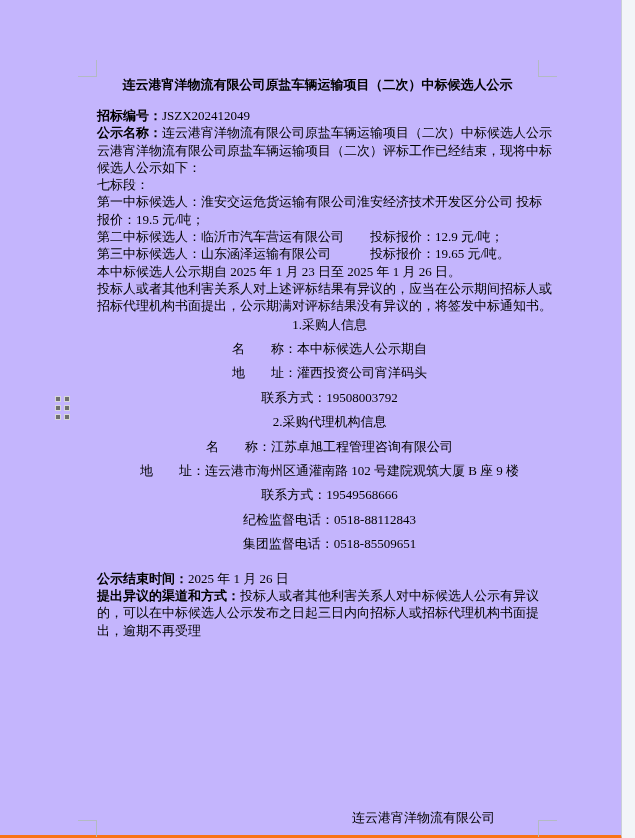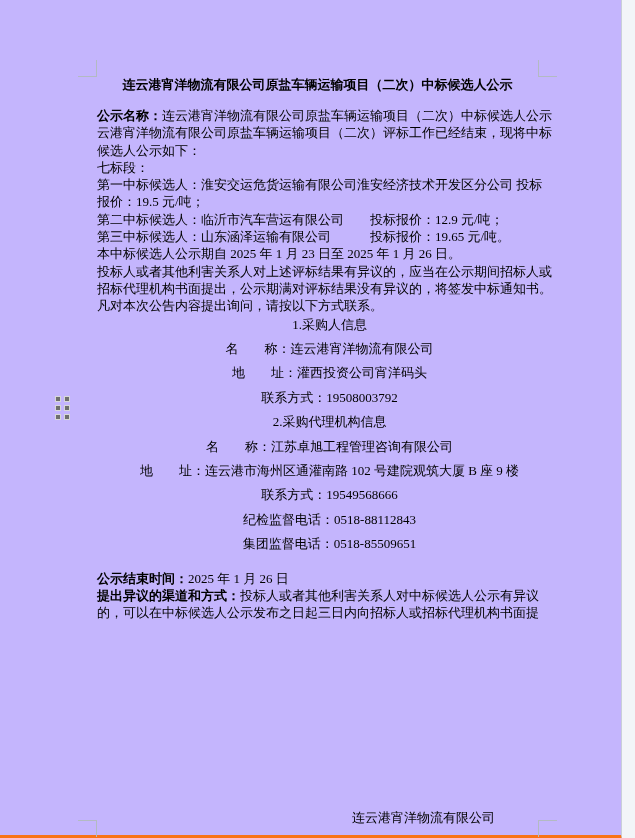--- a/index.html
+++ b/index.html
@@ -83,51 +83,52 @@
       <i></i>
       <i></i>
       <i></i>
   </div>
 
   <div class="doc">
 
     <div class="title">连云港宵洋物流有限公司原盐车辆运输项目（二次）中标候选人公示</div>
 
     <div class="body-block">
+      <div class="line"><b>招标编号：</b><span>JSZX202412049</span></div>
       <div class="line"><b>公示名称：</b><span>连云港宵洋物流有限公司原盐车辆运输项目（二次）中标候选人公示</span></div>
       <div class="line"><span>云港宵洋物流有限公司原盐车辆运输项目（二次）评标工作已经结束，现将中标</span></div>
       <div class="line"><span>候选人公示如下：</span></div>
       <div class="line"><span>七标段：</span></div>
       <div class="line"><span>第一中标候选人：淮安交运危货运输有限公司淮安经济技术开发区分公司 投标</span></div>
       <div class="line"><span>报价：19.5 元/吨；</span></div>
       <div class="line"><span>第二中标候选人：临沂市汽车营运有限公司　　投标报价：12.9 元/吨；</span></div>
       <div class="line"><span>第三中标候选人：山东涵泽运输有限公司　　　投标报价：19.65 元/吨。</span></div>
       <div class="line"><span>本中标候选人公示期自 2025 年 1 月 23 日至 2025 年 1 月 26 日。</span></div>
       <div class="line"><span>投标人或者其他利害关系人对上述评标结果有异议的，应当在公示期间招标人或</span></div>
       <div class="line"><span>招标代理机构书面提出，公示期满对评标结果没有异议的，将签发中标通知书。</span></div>
-      <div class="line"><span>凡对本次公告内容提出询问，请按以下方式联系。</span></div>
     </div>
 
     <div class="contacts">
       <div class="line"><span>1.采购人信息</span></div>
-      <div class="line"><span>名　　称：连云港宵洋物流有限公司</span></div>
+      <div class="line"><span>名　　称：本中标候选人公示期自</span></div>
       <div class="line"><span>地　　址：灌西投资公司宵洋码头</span></div>
       <div class="line"><span>联系方式：19508003792</span></div>
       <div class="line"><span>2.采购代理机构信息</span></div>
       <div class="line"><span>名　　称：江苏卓旭工程管理咨询有限公司</span></div>
       <div class="line"><span>地　　址：连云港市海州区通灌南路 102 号建院观筑大厦 B 座 9 楼</span></div>
       <div class="line"><span>联系方式：19549568666</span></div>
       <div class="line"><span>纪检监督电话：0518-88112843</span></div>
       <div class="line"><span>集团监督电话：0518-85509651</span></div>
     </div>
 
     <div class="closing">
       <div class="line"><b>公示结束时间：</b><span>2025 年 1 月 26 日</span></div>
       <div class="line"><b>提出异议的渠道和方式：</b><span>投标人或者其他利害关系人对中标候选人公示有异议</span></div>
       <div class="line"><span>的，可以在中标候选人公示发布之日起三日内向招标人或招标代理机构书面提</span></div>
+      <div class="line"><span>出，逾期不再受理</span></div>
     </div>
 
   </div>
 
   <div class="footer">
     <div>连云港宵洋物流有限公司</div>
     
   </div>
 
 </div>

